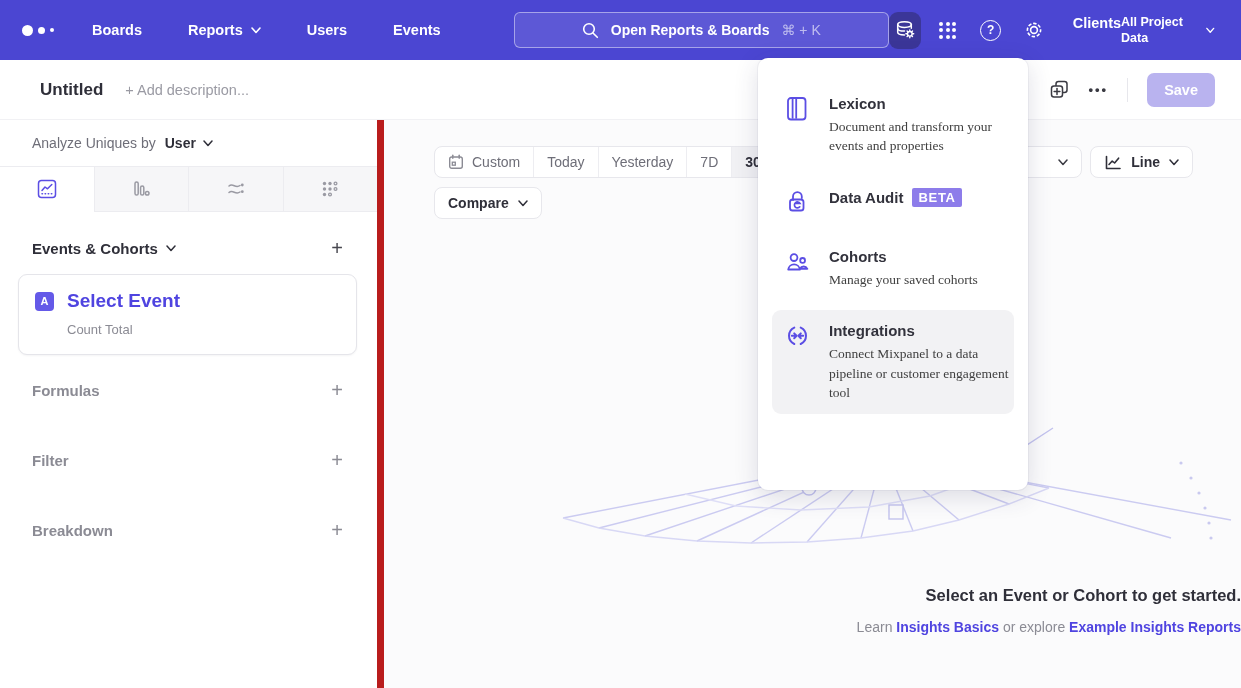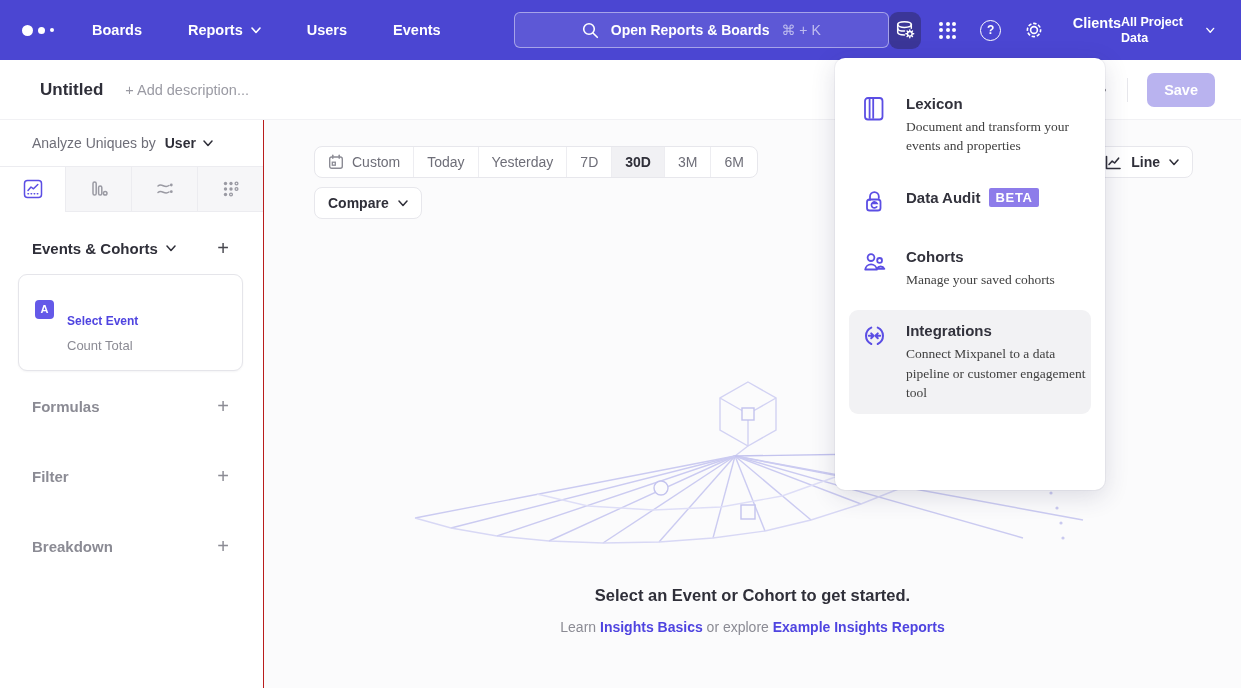--- a/index.html
+++ b/index.html
@@ -38,62 +38,62 @@
   .title { font-size:17px; font-weight:700; color:#2f2f39; }
   .desc-ph { margin-left:22px; font-size:14.5px; color:#9a9aa3; cursor:text; }
   .header-right { margin-left:auto; display:flex; align-items:center; gap:19px; }
   .hdr-icon { color:#3a3a42; cursor:pointer; display:flex; align-items:center; }
   .more-dots { font-size:13px; letter-spacing:2px; color:#3a3a42; font-weight:700; cursor:pointer; }
   .vdiv { width:1px; height:24px; background:#e7e7ec; }
   .save-btn { background:#b9b3ef; color:#fff; border:none; border-radius:7px; padding:9px 17px; font-size:14.5px; font-weight:700; font-family:inherit; cursor:default; }
 
   
   .content { display:flex; height:568px; }
-  .sidebar { width:264px; background:#fff; border-right:1px solid #b91c1c; flex:none; }
+  .sidebar { width:384px; background:#fff; border-right:7px solid #b91c1c; flex:none; }
   .main { flex:1; background:#fbfbfc; position:relative; padding:26px 48px 0 50px; }
 
   
   .analyze { height:46px; display:flex; align-items:center; padding:0 32px; font-size:14px; color:#6e6e78; gap:9px; }
   .analyze .val { color:#2f2f39; font-weight:700; display:flex; align-items:center; gap:7px; cursor:pointer; }
   .tabs { display:flex; height:46px; border-top:1px solid #ececf0; border-bottom:1px solid #ececf0; }
   .tab { flex:1; display:flex; align-items:center; justify-content:center; background:#f6f6f8; border-right:1px solid #ececf0; cursor:pointer; color:#9a9aa3; position:relative; }
   .tab:last-child { border-right:none; }
   .tab.sel { background:#fff; color:#5b4ee4; }
   .tab.sel::after { content:''; position:absolute; left:0; right:0; bottom:-1px; height:1px; background:#fff; }
   .events-head { margin-top:26px; padding:0 34px 0 32px; display:flex; align-items:center; justify-content:space-between; }
   .events-head .lbl { font-size:15px; font-weight:700; color:#2f2f39; display:flex; align-items:center; gap:8px; cursor:pointer; }
   .plus { font-size:20px; font-weight:400; color:#47474f; cursor:pointer; line-height:1; }
   .plus.soft { color:#8b8b94; }
   .event-card { margin:16px 20px 0 18px; border:1px solid #e5e5ea; border-radius:9px; padding:15px 16px 17px; box-shadow:0 1px 2px rgba(30,30,60,.05); cursor:pointer; background:#fff; }
   .card-row { display:flex; align-items:center; gap:13px; }
   .badge-a { width:19px; height:19px; border-radius:4px; background:#6459e8; color:#fff; font-size:11px; font-weight:700; display:flex; align-items:center; justify-content:center; }
-  .card-title { color:#4f44e0; font-weight:700; font-size:12px;margin-top:24px; }
+  .card-title { color:#4f44e0; font-weight:700; font-size:19px; }
   .card-sub { margin:10px 0 0 32px; color:#8b8b94; font-size:13px; }
   .side-group { height:70px; display:flex; align-items:center; justify-content:space-between; padding:0 34px 0 32px; font-size:15px; font-weight:700; color:#8b8b94; }
   .side-group:first-of-type { margin-top:4px; }
 
   
   .toolbar { display:flex; justify-content:space-between; align-items:flex-start; }
   .date-seg { display:flex; align-items:stretch; background:#fff; border:1px solid #e7e7ec; border-radius:8px; height:32px; overflow:hidden; }
   .seg { padding:0 13px; font-size:14px; color:#6e6e78; display:flex; align-items:center; gap:8px; border-left:1px solid #ededf1; white-space:nowrap; cursor:pointer; }
   .seg:first-child { border-left:none;text-align:right; }
   .seg.sel { background:#f1f1f4; color:#2f2f39; font-weight:700; }
   .right-btns { display:flex; gap:8px; }
   .btn { height:32px; background:#fff; border:1px solid #e7e7ec; border-radius:8px; display:inline-flex; align-items:center; gap:9px; padding:0 13px; font-size:14px; font-weight:700; color:#2f2f39; cursor:pointer; }
   .btn.ghost { width:120px; justify-content:flex-end; color:#3a3a42; }
   .compare-row { margin-top:9px; }
 
   
-  .empty { position:absolute; left:0; right:0; top:248px; display:flex; flex-direction:column; align-items:center; }
+  .empty { position:absolute; left:0; right:0; top:248px; display:flex; flex-direction:column; align-items:flex-end; }
   .empty h2 { font-size:16.5px; margin:26px 0 0; color:#2f2f39; }
   .empty p { margin:14px 0 0; font-size:14px; color:#8b8b94; }
   .link { color:#4f44e0; font-weight:700; cursor:pointer; }
 
   
-  .panel { position:absolute; left:835px; top:58px; width:270px; height:432px; background:#fff; border-radius:10px; box-shadow:0 6px 24px rgba(50,50,93,.16), 0 0 0 1px rgba(50,50,93,.05); z-index:40; padding:25px 14px; }
+  .panel { position:absolute; left:758px; top:58px; width:270px; height:432px; background:#fff; border-radius:10px; box-shadow:0 6px 24px rgba(50,50,93,.16), 0 0 0 1px rgba(50,50,93,.05); z-index:40; padding:25px 14px; }
   .menu-item { display:flex; gap:18px; padding:12px 10px 12px 13px; border-radius:9px; margin-bottom:9px; cursor:pointer; }
   .menu-item.hl { background:#f2f2f4; }
   .mi-icon { width:26px; flex:none; color:#5b4ee4; padding-top:1px; }
   .mi-title { font-size:15px; font-weight:700; color:#32323c; display:flex; align-items:center; gap:9px; }
   .mi-desc { margin-top:5px; font-size:13.5px; color:#404040; line-height:1.42; width:180px;font-family:Liberation Serif, serif; }
   .beta { background:#8d7cea; color:#fff; font-size:13px; font-weight:700; letter-spacing:.7px; padding:3px 6px; border-radius:2px; line-height:1; }
 </style>
 </head>
 <body>
 

